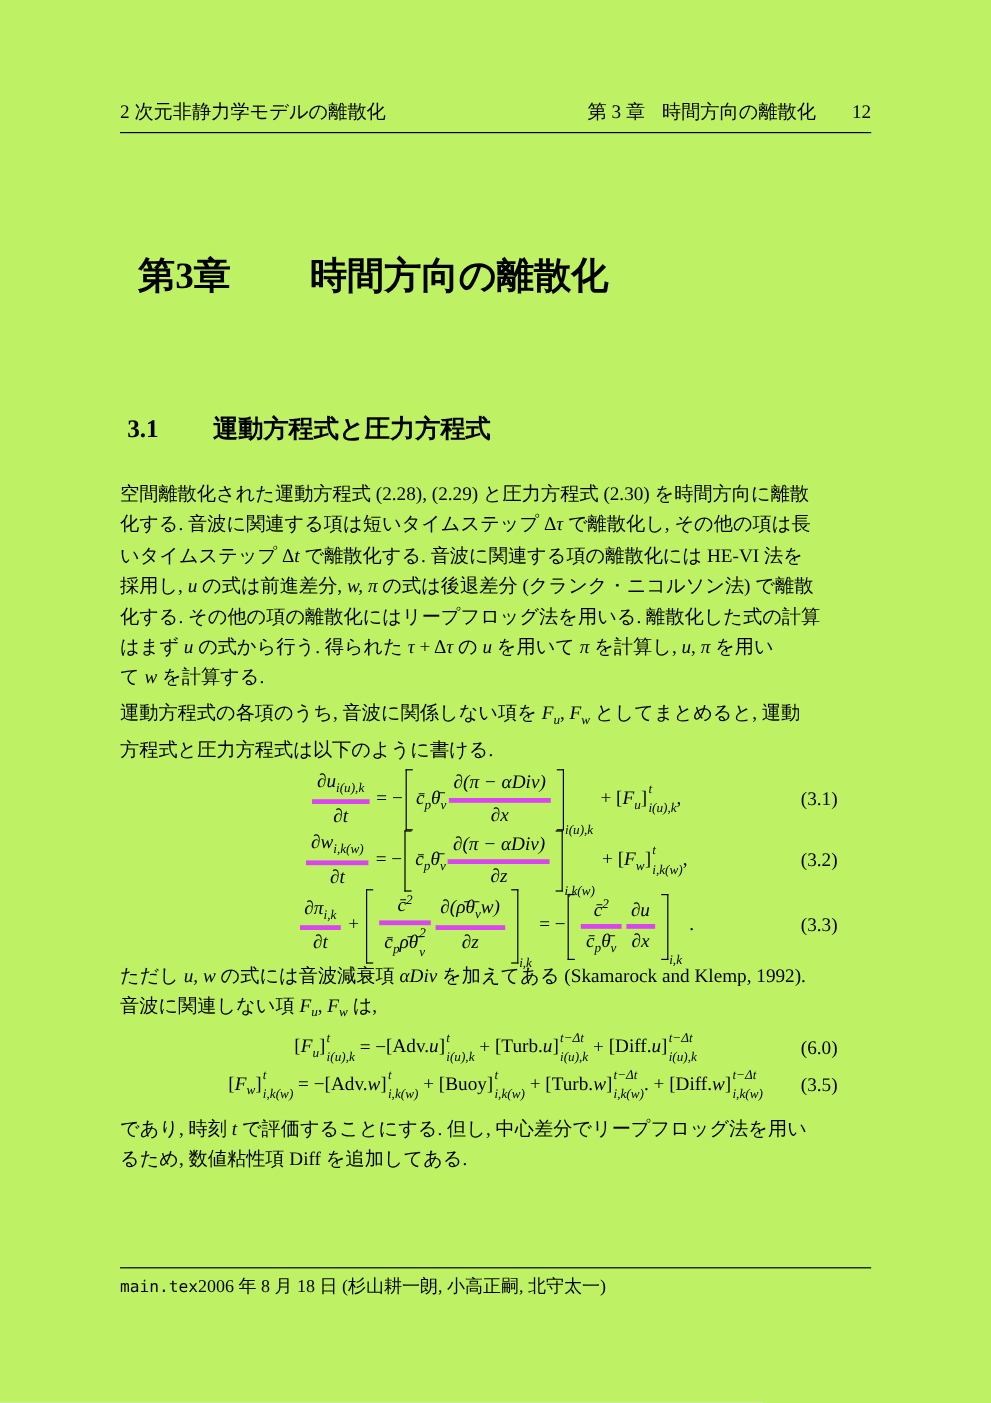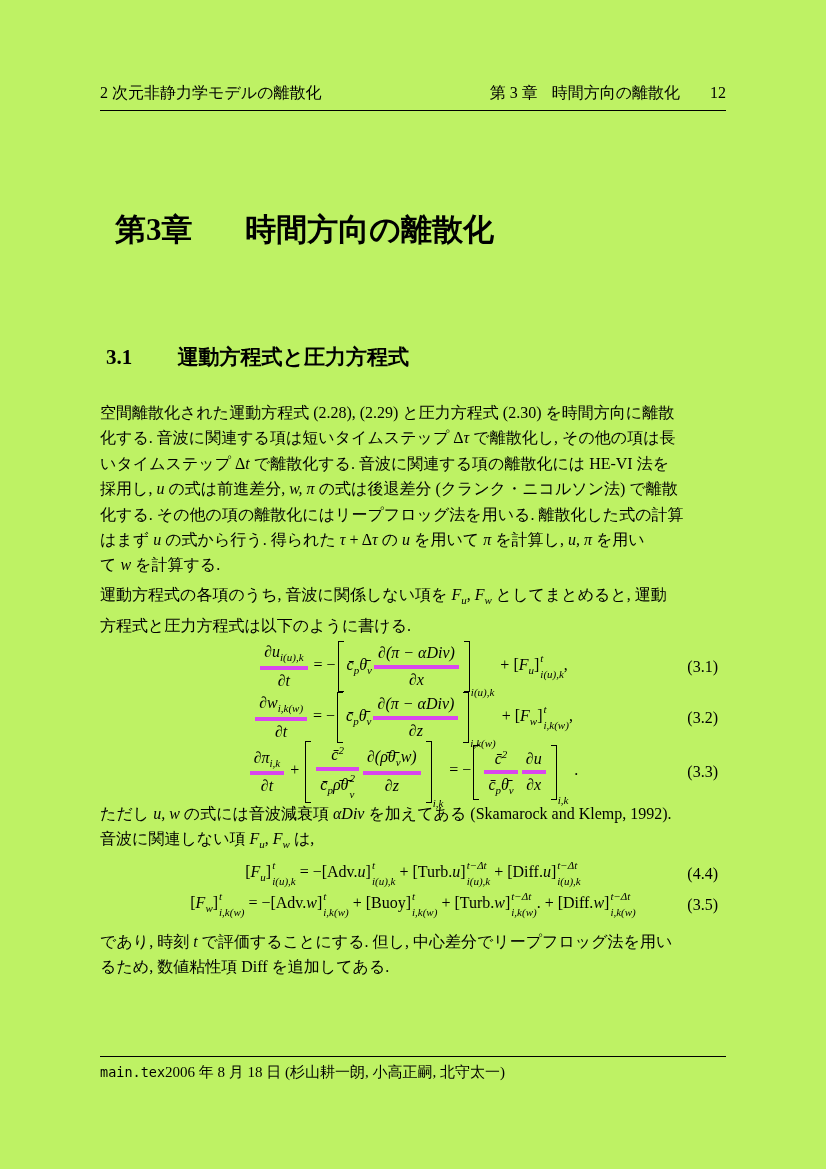--- a/index.html
+++ b/index.html
@@ -16,21 +16,21 @@
     padding-bottom:6px; border-bottom:1.5px solid #000;
   }
   .hright { margin-left:auto; display:flex; align-items:baseline; }
   .hch { margin-right:14px; }
   .hct { margin-right:30px; }
   
   .chapter-heading {
     position:absolute; top:212px; left:115px;
     font-size:31px; font-weight:bold; line-height:36px;
   }
-  .chapter-heading .hnum { margin-right:45px; }
+  .chapter-heading .hnum { margin-right:58px; }
   .section-heading {
     position:absolute; top:344px; left:106px;
     font-size:21px; font-weight:bold; line-height:26px;
   }
   .section-heading .hnum { margin-right:40px; }
   
   .para { position:absolute; left:100px; width:626px; font-size:16px; }
   .pline { line-height:25.4px; white-space:pre; }
   #p1 { top:400px; }
   #p2 { top:582px; }
@@ -38,21 +38,21 @@
   #p4 { top:929px; }
   
   .eqg { position:absolute; left:100px; width:626px; font-size:16px; }
   #eqg1 { top:641px; }
   #eqg2 { top:858px; }
   #eqg1 .eq { height:51px; }
   #eqg1 .eq:nth-child(3) { height:58px; }
   #eqg2 .eq { height:31px; }
   .eq { position:relative; display:flex; align-items:center; justify-content:center; }
   .eqc { white-space:pre; line-height:1.15; }
-  .eqnum { position:absolute; right:8px; top:50%; transform:translateY(-50%); font-style:normal;text-align:center; }
+  .eqnum { position:absolute; right:28px; top:50%; transform:translateY(-50%); font-style:normal;text-align:center; }
   
   .it { font-style:italic; }
   .rm { font-style:normal; }
   .sub { font-size:11px; vertical-align:-4px; font-style:italic; }
   .sup { font-size:11px; vertical-align:6px; font-style:italic; }
   .ss {
     display:inline-flex; flex-direction:column; justify-content:space-between;
     vertical-align:middle; height:27px; font-size:11px; line-height:11px;
     font-style:italic; text-align:left; margin-left:1px;
   }
@@ -129,21 +129,21 @@
     </div>
 
   <div class="para" id="p3">
       <div class="pline"><span class="rm">ただし </span><span class="it">u, w</span><span class="rm"> の式には音波減衰項 </span><span class="it">αDiv</span><span class="rm"> を加えてある (Skamarock and Klemp, 1992).</span></div>
       <div class="pline"><span class="rm">音波に関連しない項 </span><span class="it">F</span><span class="sub">u</span><span class="rm">, </span><span class="it">F</span><span class="sub">w</span><span class="rm"> は,</span></div>
     </div>
 
   <div class="eqg" id="eqg2">
       <div class="eq">
         <span class="eqc"><span><span class="rm">[</span><span class="it">F</span><span class="sub">u</span><span class="rm">]</span><span class="ss"><span>t</span><span>i(u),k</span></span></span><span class="rm"> = −</span><span><span class="rm">[</span><span class="rm">Adv.</span><span class="it">u</span><span class="rm">]</span><span class="ss"><span>t</span><span>i(u),k</span></span></span><span class="rm"> + </span><span><span class="rm">[</span><span class="rm">Turb.</span><span class="it">u</span><span class="rm">]</span><span class="ss"><span>t−Δt</span><span>i(u),k</span></span></span><span class="rm"> + </span><span><span class="rm">[</span><span class="rm">Diff.</span><span class="it">u</span><span class="rm">]</span><span class="ss"><span>t−Δt</span><span>i(u),k</span></span></span></span>
-        <span class="eqnum">(4.4)</span>
+        <span class="eqnum">(6.0)</span>
       </div>
       <div class="eq">
         <span class="eqc"><span><span class="rm">[</span><span class="it">F</span><span class="sub">w</span><span class="rm">]</span><span class="ss"><span>t</span><span>i,k(w)</span></span></span><span class="rm"> = −</span><span><span class="rm">[</span><span class="rm">Adv.</span><span class="it">w</span><span class="rm">]</span><span class="ss"><span>t</span><span>i,k(w)</span></span></span><span class="rm"> + </span><span><span class="rm">[</span><span class="rm">Buoy</span><span class="rm">]</span><span class="ss"><span>t</span><span>i,k(w)</span></span></span><span class="rm"> + </span><span><span class="rm">[</span><span class="rm">Turb.</span><span class="it">w</span><span class="rm">]</span><span class="ss"><span>t−Δt</span><span>i,k(w)</span></span></span><span class="rm">. + </span><span><span class="rm">[</span><span class="rm">Diff.</span><span class="it">w</span><span class="rm">]</span><span class="ss"><span>t−Δt</span><span>i,k(w)</span></span></span></span>
         <span class="eqnum">(3.5)</span>
       </div>
     </div>
 
   <div class="para" id="p4">
       <div class="pline"><span class="rm">であり, 時刻 </span><span class="it">t</span><span class="rm"> で評価することにする. 但し, 中心差分でリープフロッグ法を用い</span></div>
       <div class="pline"><span class="rm">るため, 数値粘性項 Diff を追加してある.</span></div>

